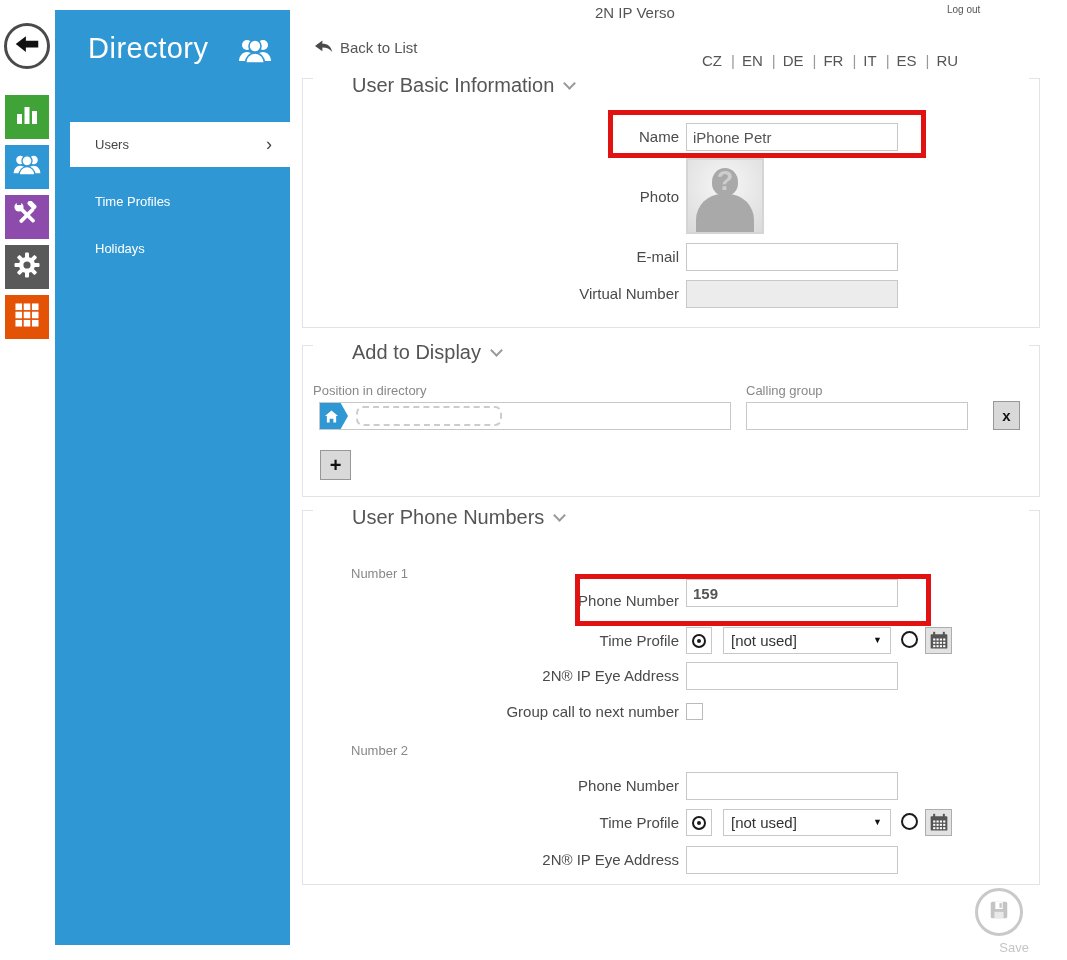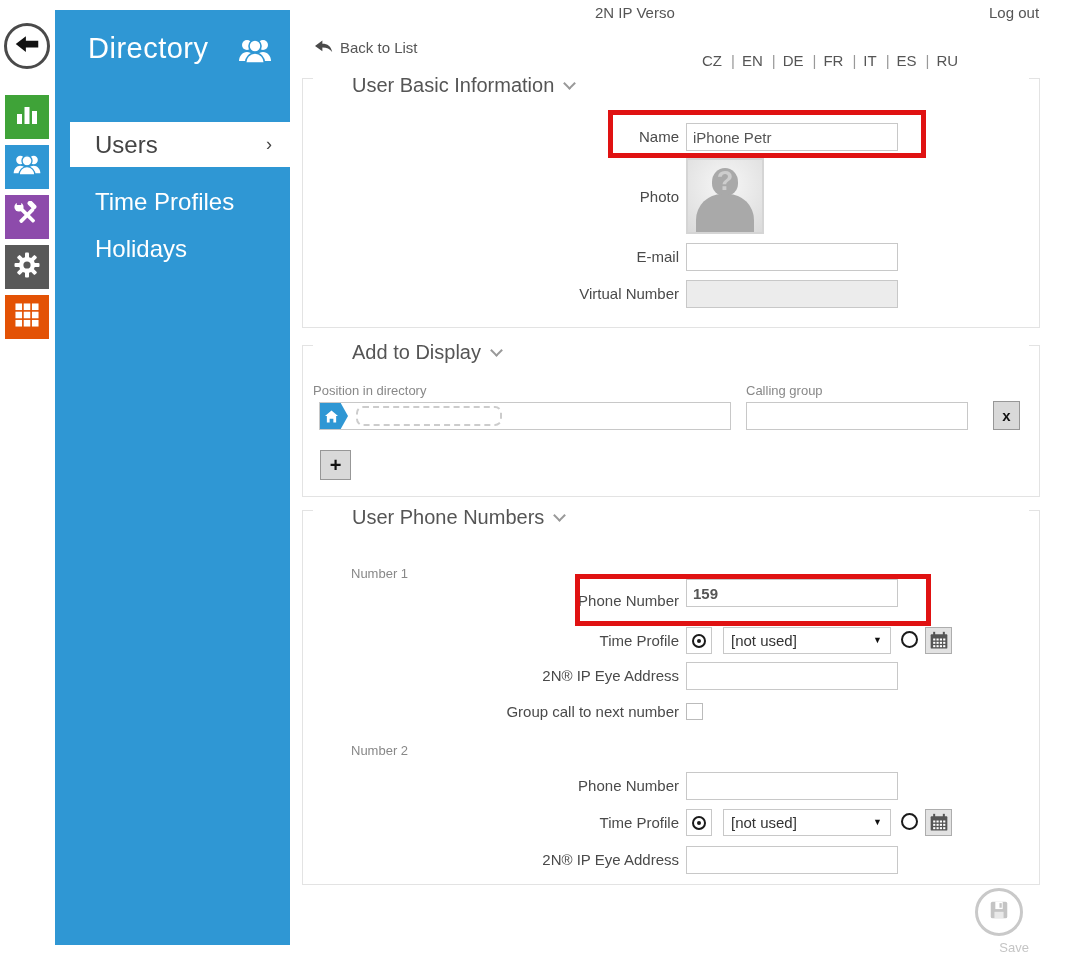--- a/index.html
+++ b/index.html
@@ -5,41 +5,41 @@
   * { margin:0; padding:0; box-sizing:border-box; }
   html,body { background:#fff; }
   body { width:1067px; height:960px; position:relative; overflow:hidden;
          font-family:"Liberation Sans", sans-serif; color:#4a4a4a; }
 
   
   .hdr-product { position:absolute; left:595px; top:4px; font-size:15px; color:#555; }
   .hdr-langs   { position:absolute; left:702px; top:4px; font-size:15px; color:#555;margin-top:48px; }
   .lang { cursor:pointer; }
   .lang + .lang::before { content:"|"; color:#999; margin:0 7px 0 9px; }
-  .hdr-logout  { position:absolute; left:989px; top:4px; font-size:15px; color:#555; cursor:pointer; }
+  .hdr-logout  { position:absolute; left:947px; top:4px; font-size:10px; color:#555; cursor:pointer; }
 
   
   .backbtn { position:absolute; left:4px; top:23px; width:46px; height:46px; background:#fff;
              border:3px solid #4a4a4a; border-radius:50%; display:flex; align-items:center;
              justify-content:center; cursor:pointer; }
 
   
   .navico { position:absolute; left:5px; width:44px; height:44px; display:flex;
             align-items:center; justify-content:center; cursor:pointer; }
   .nav-status    { top:95px;  background:#3fa338; }
   .nav-directory { top:145px; background:#2f97d4; }
   .nav-hardware  { top:195px; background:#8d4bab; }
   .nav-services  { top:245px; background:#595959; }
   .nav-system    { top:295px; background:#e35205; }
 
   
   .sidebar { position:absolute; left:55px; top:10px; width:235px; height:935px; background:#2f97d4; }
   .sb-title { position:absolute; left:33px; top:22px; font-size:29px; color:#fff; font-weight:400; letter-spacing:0.5px; }
   .sb-title-ico { position:absolute; left:182px; top:26px; }
-  .sb-item { position:absolute; font-size:24px; cursor:pointer; }
+  .sb-item { position:absolute; font-size:13px; cursor:pointer; }
   .sb-item.active { left:15px; width:220px; top:112px; height:45px; line-height:45px;
                     background:#fff; color:#444; padding-left:25px; }
   .sb-item.plain  { left:0; width:235px; height:40px; line-height:40px; color:#fff; padding-left:40px; }
   .sb-tp { top:172px; } .sb-ho { top:219px; }
   .mi-chev { position:absolute; right:18px; top:0; color:#444; font-size:18px; }
   .mi-chev::before { content:"›"; }
 
   
   .backlink { position:absolute; left:315px; top:38px; font-size:15px; color:#555; cursor:pointer;
               display:flex; align-items:center; gap:7px; }

